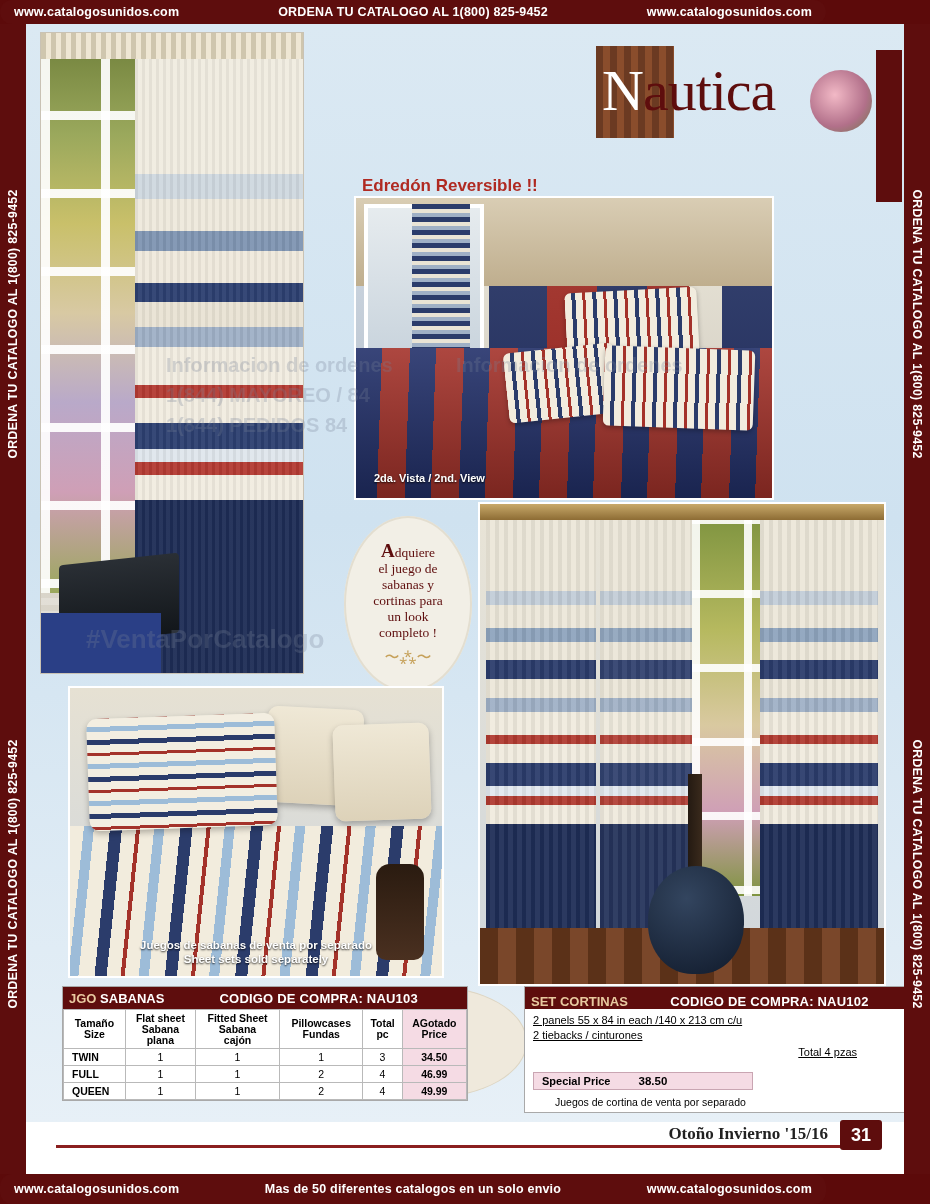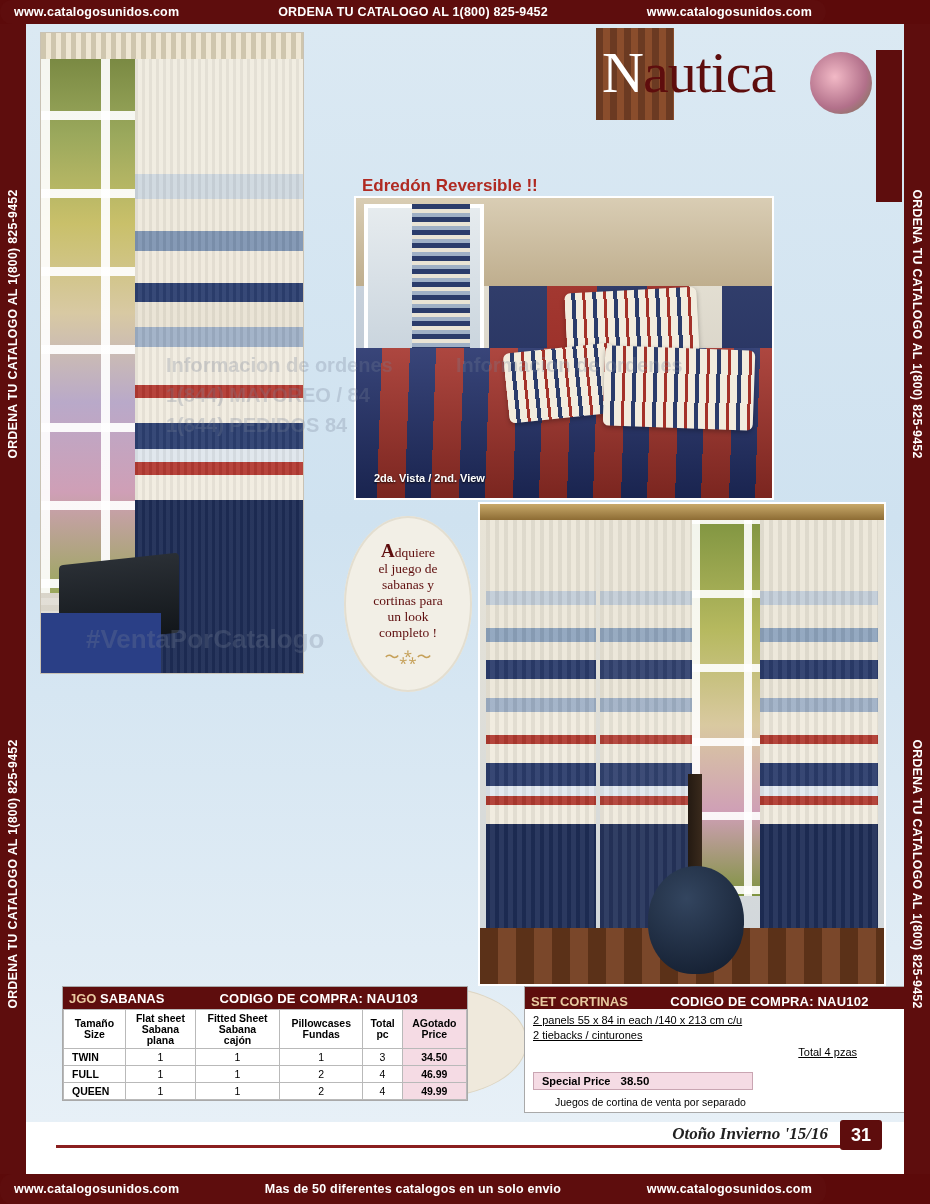--- a/index.html
+++ b/index.html
@@ -73,21 +73,21 @@
         #b33a32 67% 69%,
         #f1ece0 69% 73%,
         #1d2c55 73% 100%);}
   .curtain-top-rod{position:absolute;left:0;top:0;width:100%;height:26px;
      background:repeating-linear-gradient(90deg,#cfc6ae 0 5px,#efe7d4 5px 10px);}
   .piano{position:absolute;left:18px;bottom:34px;width:120px;height:80px;
      background:linear-gradient(180deg,#2a2f35,#12161a);border-radius:4px;transform:skewY(-6deg);}
   .bluecloth{position:absolute;left:0;bottom:0;width:120px;height:60px;background:#2a3f86;}
 
   
-  .logo-block{position:absolute;right:38px;top:4px;width:270px;height:92px;}
+  .logo-block{position:absolute;right:38px;top:22px;width:270px;height:92px;}
   .logo-wood{position:absolute;left:0;top:0;width:78px;height:92px;
      background:repeating-linear-gradient(90deg,#6b3a22 0 7px,#8a4d2c 7px 14px);}
   .logo-text{position:absolute;left:6px;top:16px;font-size:58px;line-height:58px;
      font-family:"Liberation Serif",serif;color:#ffffff;letter-spacing:-1px;font-weight:normal;}
   .logo-text .rest{color:#5e0d0d;}
   .logo-flower{position:absolute;right:-6px;top:24px;width:62px;height:62px;border-radius:50%;
      background:radial-gradient(circle at 40% 40%,#f2b9c6,#b2708a 60%,#6d7c4a 100%);}
   .edredones-tab{position:absolute;right:2px;top:26px;width:26px;height:152px;background:#5e0d0d;}
   .edredones-tab span{position:absolute;left:-63px;top:63px;width:152px;text-align:center;
      transform:rotate(-90deg);color:#fff;font-size:16px;font-weight:bold;letter-spacing:1px;}
@@ -205,33 +205,33 @@
   .tbl-left th{font-weight:bold;line-height:11px;height:34px;font-size:10.5px;}
   .tbl-left td.size{font-weight:bold;text-align:left;padding-left:8px;}
   .tbl-left td.price{background:#f5dbe4;font-weight:bold;}
   .tbl-left th.price{background:#f5dbe4;}
 
   .tbl-right{position:absolute;left:498px;top:962px;width:380px;background:#fff;border:1px solid #a9a9a9;}
   .tbl-right .hdr{display:flex;align-items:flex-end;height:22px;background:#5e0d0d;color:#fff;}
   .hdr .setc{font-size:13px;font-weight:bold;padding:0 6px;color:#e8c9a0;}
   .tbl-right .body{padding:4px 8px 6px 8px;font-size:11px;line-height:15px;text-decoration:underline;}
   .tbl-right .total{text-align:right;padding-right:40px;font-size:11px;margin-top:2px;}
-  .price-row{display:flex;align-items:center;gap:10px;background:#f5dbe4;border:1px solid #c9a5b2;
+  .price-row{display:flex;align-items:center;gap:28px;background:#f5dbe4;border:1px solid #c9a5b2;
      margin:6px 8px 0 8px;padding:2px 8px;width:220px;box-sizing:border-box;}
   .price-row .lab{font-size:11px;font-weight:bold;}
   .price-row .val{font-size:11.5px;font-weight:bold;}
   .tbl-right .note{font-size:10.5px;padding:6px 0 4px 30px;}
   .halfoval{position:absolute;left:404px;top:962px;width:96px;height:110px;border-radius:0 100% 100% 0/0 50% 50% 0;
      background:#efe9dc;border:1px solid #ddd5c2;border-left:none;}
 
   
   .footer-strip{position:absolute;left:0;bottom:0;width:878px;height:52px;background:#fff;}
   .footer-rule{position:absolute;left:30px;bottom:26px;width:818px;height:3px;background:#8a1f1f;}
   .season{position:absolute;right:76px;bottom:30px;font-size:17px;font-weight:bold;color:#222;
-     font-family:"Liberation Serif",serif;font-style:italic;}
+     font-family:"Liberation Serif",serif;}
   .pagenum{position:absolute;right:22px;bottom:24px;width:42px;height:30px;background:#5e0d0d;color:#fff;
      display:flex;align-items:center;justify-content:center;font-size:18px;font-weight:bold;border-radius:3px;}
 </style>
 </head>
 <body>
 
 <div class="page">
 
   <div class="topbar">
     <div class="topbar-inner">
@@ -323,20 +323,31 @@
       <div class="cur-panel cur-m"></div>
       <div class="cur-panel cur-r"></div>
       <div class="cur-rod"></div>
       <div class="floor"></div>
       <div class="guitar">
         <div class="neck"></div>
           <div class="body"></div>
       </div>
     </div>
 
+    <div class="ph ph-sheets">
+      <div class="sheet-bed"></div>
+      <div class="sheet-pillow sp2"></div>
+      <div class="sheet-pillow sp3"></div>
+      <div class="sheet-pillow sp1"></div>
+      <div class="vase"></div>
+      <div class="sheet-note">
+        <span>Juegos de sabanas de venta por separado</span><br>
+        <span>Sheet sets sold separately</span>
+      </div>
+    </div>
 
     <div class="halfoval"></div>
     <div class="tbl-left">
       <div class="hdr">
         <div class="jgo"><span>JGO</span> <b>SABANAS</b></div>
         <div class="code">CODIGO DE COMPRA: NAU103</div>
       </div>
       <table>
         <thead>
           <tr>

